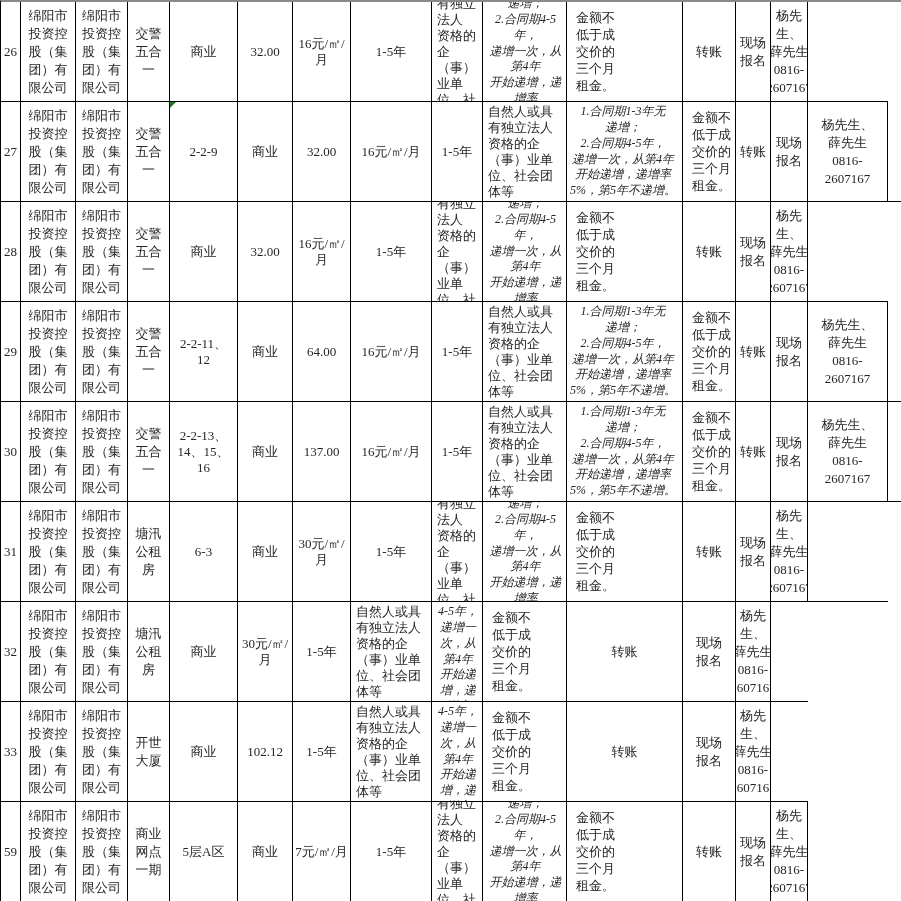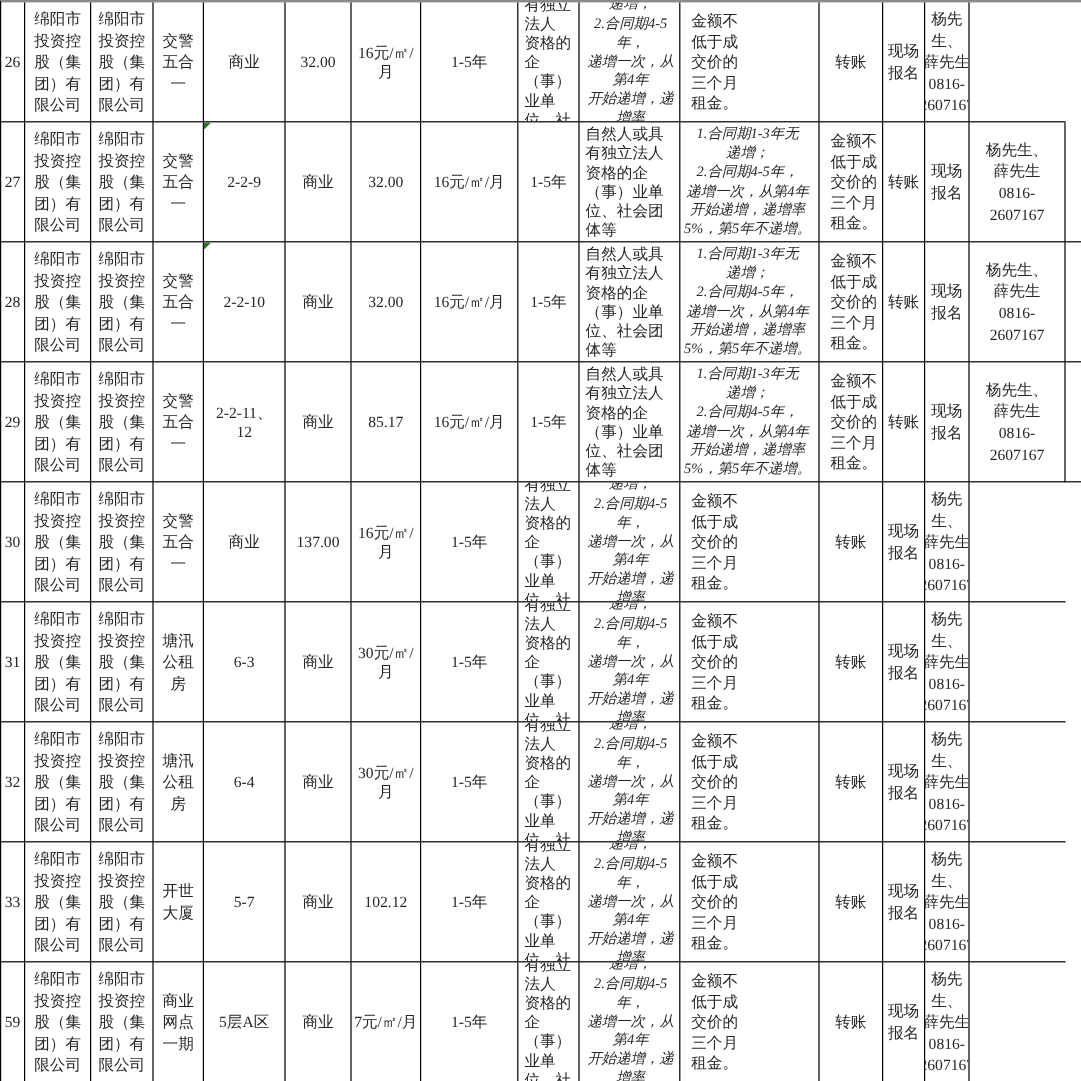--- a/index.html
+++ b/index.html
@@ -231,24 +231,20 @@
 投资控
 股（集
 团）有
 限公司</span>
       </div>
     <div class="cell c-project">
         <span class="txt">交警
 五合
 一</span>
       </div>
-    <div class="cell c-unit">
-        <span class="err-tri"></span>
-        <span class="txt">2-2-10</span>
-      </div>
     <div class="cell c-usage">
         <span class="txt">商业</span>
       </div>
     <div class="cell c-area">
         <span class="txt">32.00</span>
       </div>
     <div class="cell c-price">
         <span class="txt">16元/㎡/月</span>
       </div>
     <div class="cell c-term">
@@ -318,21 +314,21 @@
 一</span>
       </div>
     <div class="cell c-unit">
         <span class="txt">2-2-11、
 12</span>
       </div>
     <div class="cell c-usage">
         <span class="txt">商业</span>
       </div>
     <div class="cell c-area">
-        <span class="txt">85.17</span>
+        <span class="txt">64.00</span>
       </div>
     <div class="cell c-price">
         <span class="txt">16元/㎡/月</span>
       </div>
     <div class="cell c-term">
         <span class="txt">1-5年</span>
       </div>
     <div class="cell c-eligibility">
         <span class="txt">自然人或具
 有独立法人
@@ -389,20 +385,25 @@
 投资控
 股（集
 团）有
 限公司</span>
       </div>
     <div class="cell c-project">
         <span class="txt">交警
 五合
 一</span>
       </div>
+    <div class="cell c-unit">
+        <span class="txt">2-2-13、
+14、15、
+16</span>
+      </div>
     <div class="cell c-usage">
         <span class="txt">商业</span>
       </div>
     <div class="cell c-area">
         <span class="txt">137.00</span>
       </div>
     <div class="cell c-price">
         <span class="txt">16元/㎡/月</span>
       </div>
     <div class="cell c-term">
@@ -539,23 +540,20 @@
 投资控
 股（集
 团）有
 限公司</span>
       </div>
     <div class="cell c-project">
         <span class="txt">塘汛
 公租
 房</span>
       </div>
-    <div class="cell c-unit">
-        <span class="txt">6-4</span>
-      </div>
     <div class="cell c-usage">
         <span class="txt">商业</span>
       </div>
     <div class="cell c-price">
         <span class="txt">30元/㎡/月</span>
       </div>
     <div class="cell c-term">
         <span class="txt">1-5年</span>
       </div>
     <div class="cell c-eligibility">
@@ -612,23 +610,20 @@
     <div class="cell c-company">
         <span class="txt">绵阳市
 投资控
 股（集
 团）有
 限公司</span>
       </div>
     <div class="cell c-project">
         <span class="txt">开世
 大厦</span>
-      </div>
-    <div class="cell c-unit">
-        <span class="txt">5-7</span>
       </div>
     <div class="cell c-usage">
         <span class="txt">商业</span>
       </div>
     <div class="cell c-area">
         <span class="txt">102.12</span>
       </div>
     <div class="cell c-term">
         <span class="txt">1-5年</span>
       </div>

